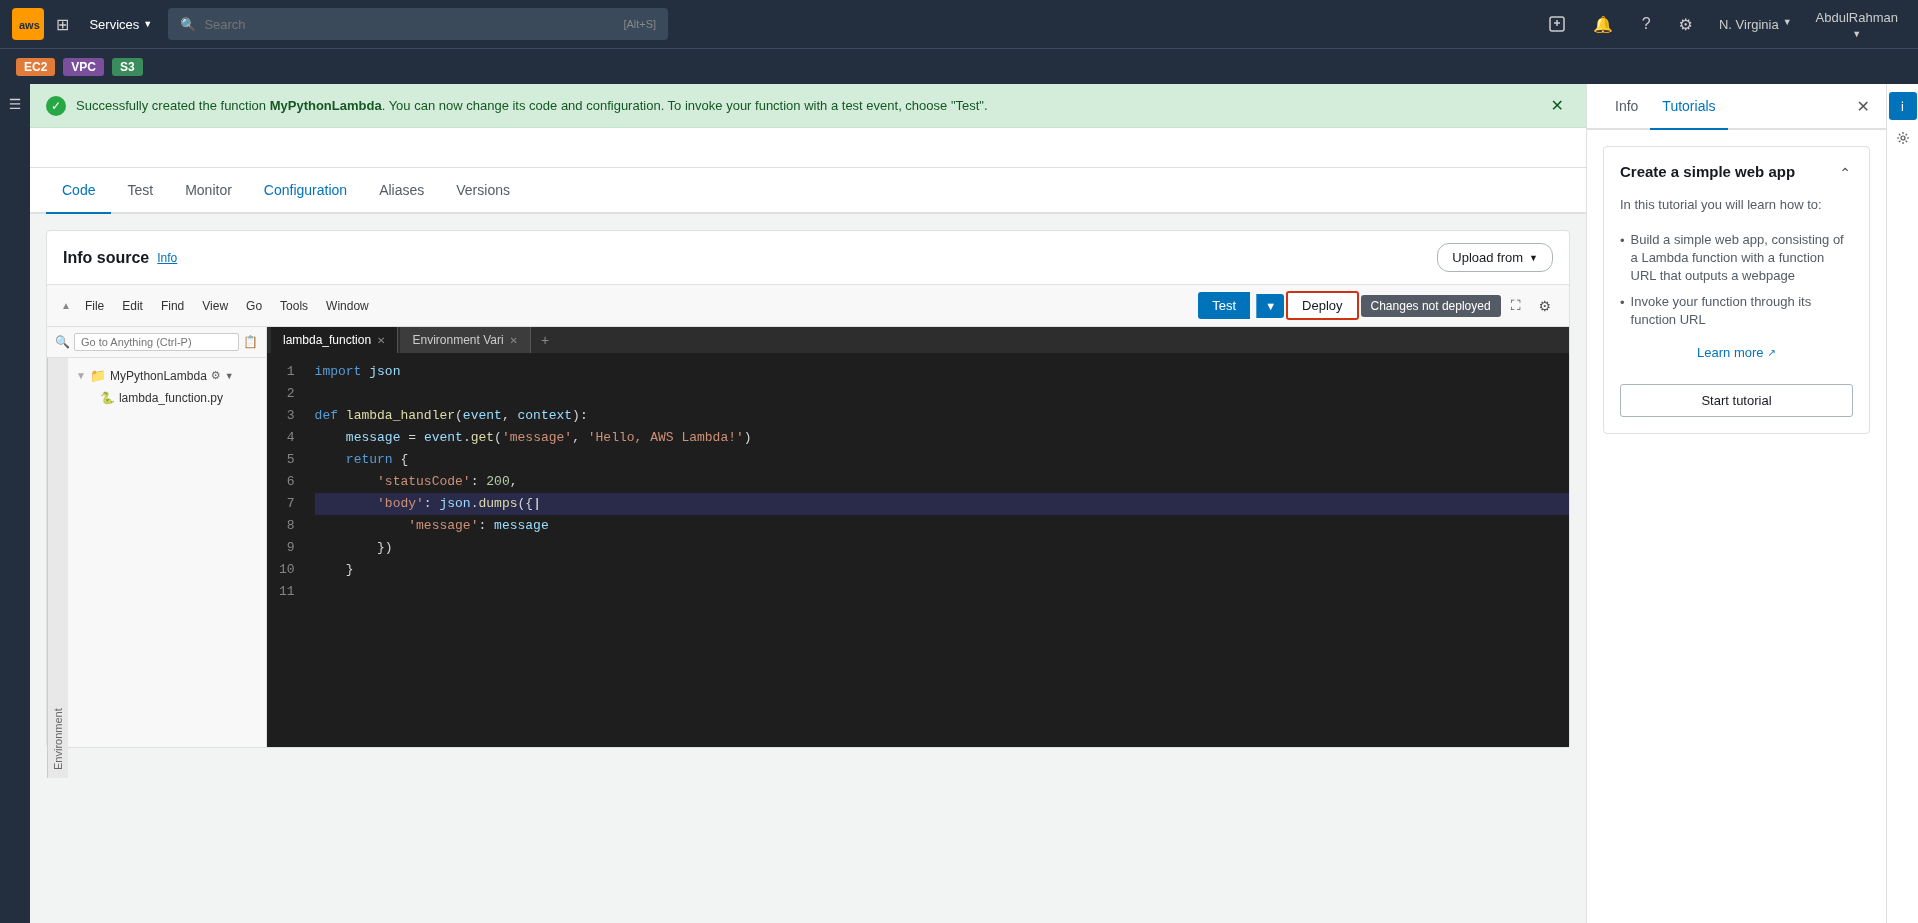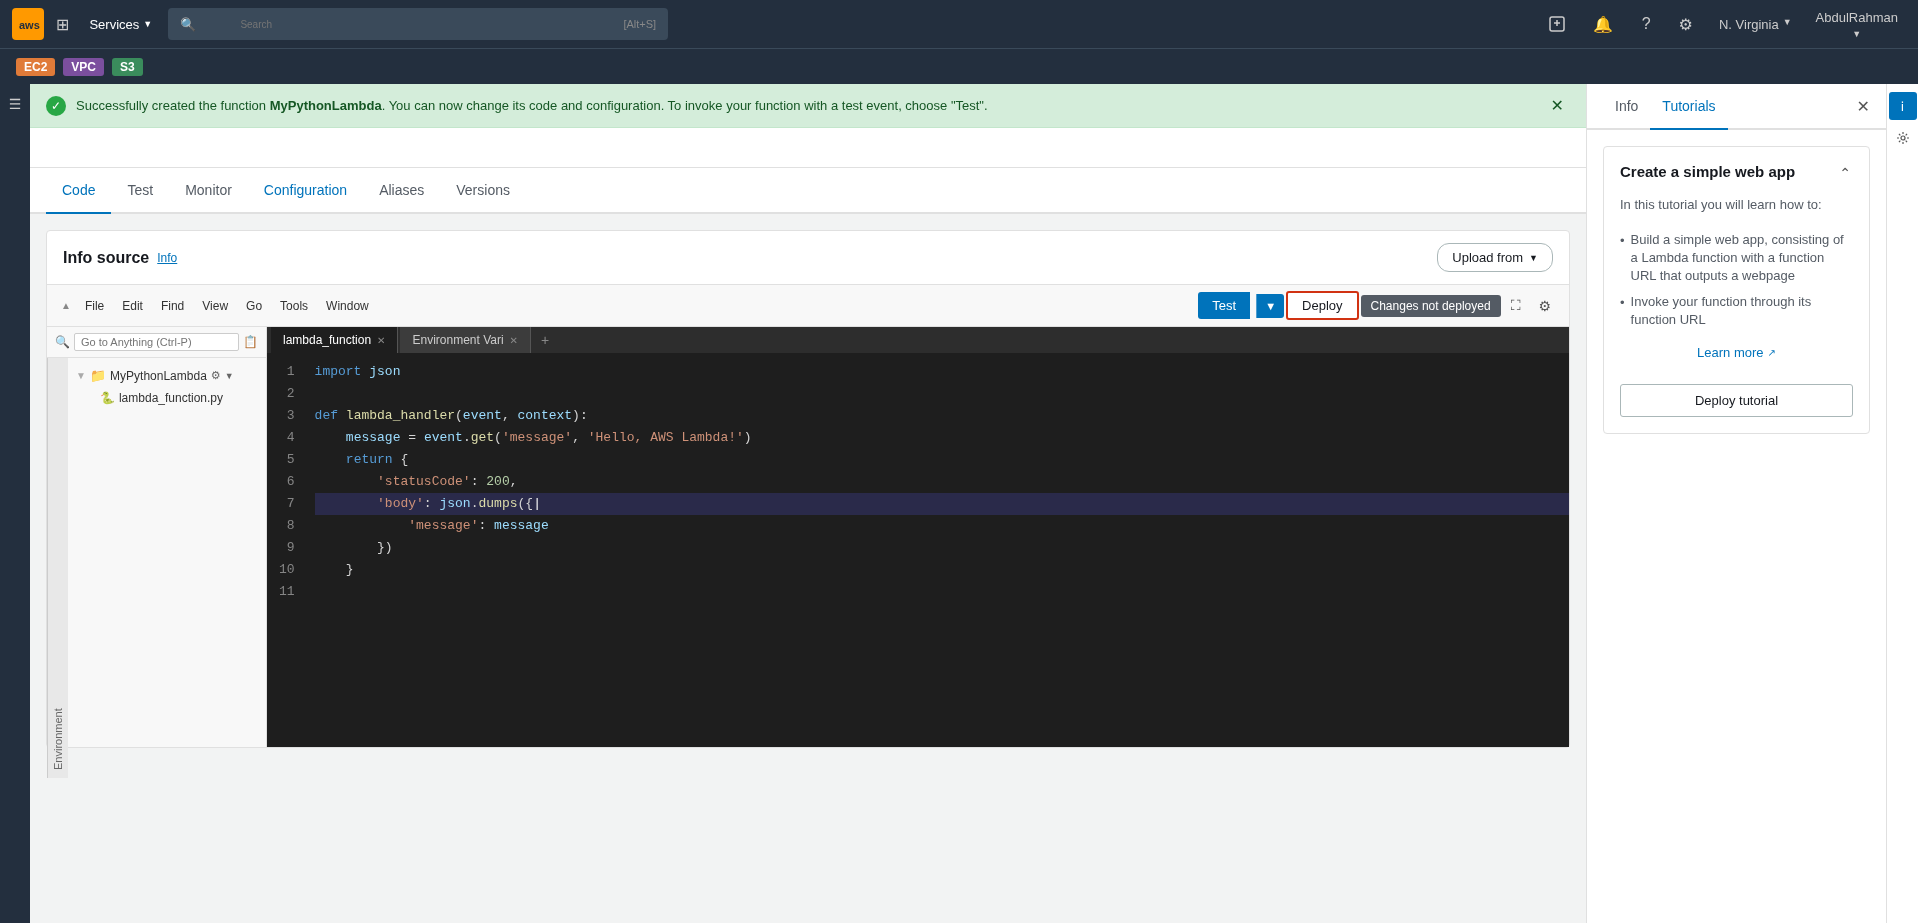--- a/index.html
+++ b/index.html
@@ -40,21 +40,21 @@
       align-items: center;
       padding: 0 12px;
       gap: 8px;
       flex: 1;
       max-width: 500px;
       color: #ccc;
       font-size: 13px;
     }
     .search-bar input {
       background: transparent; border: none; outline: none;
-      color: #ccc; font-size: 10px; flex: 1; margin-left: 36px;
+      color: #ccc; font-size: 13px; flex: 1;
     }
     .search-shortcut {
       color: #888; font-size: 11px;
     }
     .nav-spacer { flex: 1; }
     .nav-icon-btn {
       color: #ccc; font-size: 16px; cursor: pointer; padding: 6px 10px;
       display: flex; align-items: center;
     }
     .nav-region {
@@ -742,21 +742,21 @@
         <ul class="tutorial-list">
           <li>Build a simple web app, consisting of a Lambda function with a function URL that outputs a webpage</li>
           <li>Invoke your function through its function URL</li>
         </ul>
         <div style="margin-bottom:12px;text-align:center;">
           <a class="learn-more-link">
             <span>Learn more</span>
             <span style="font-size:10px;">↗</span>
           </a>
         </div>
-        <button class="start-tutorial-btn">Deploy tutorial</button>
+        <button class="start-tutorial-btn">Start tutorial</button>
       </div>
     </div>
   </div>
 
   <div class="right-icon-strip">
     <div class="strip-icon active">ℹ</div>
     <div class="strip-icon">
       <svg width="14" height="14" viewBox="0 0 14 14" fill="none">
         <circle cx="7" cy="7" r="2" stroke="#555" stroke-width="1.2"></circle>
         <path d="M7 1v2M7 11v2M1 7h2M11 7h2M2.93 2.93l1.41 1.41M9.66 9.66l1.41 1.41M2.93 11.07l1.41-1.41M9.66 4.34l1.41-1.41" stroke="#555" stroke-width="1.2"></path>

